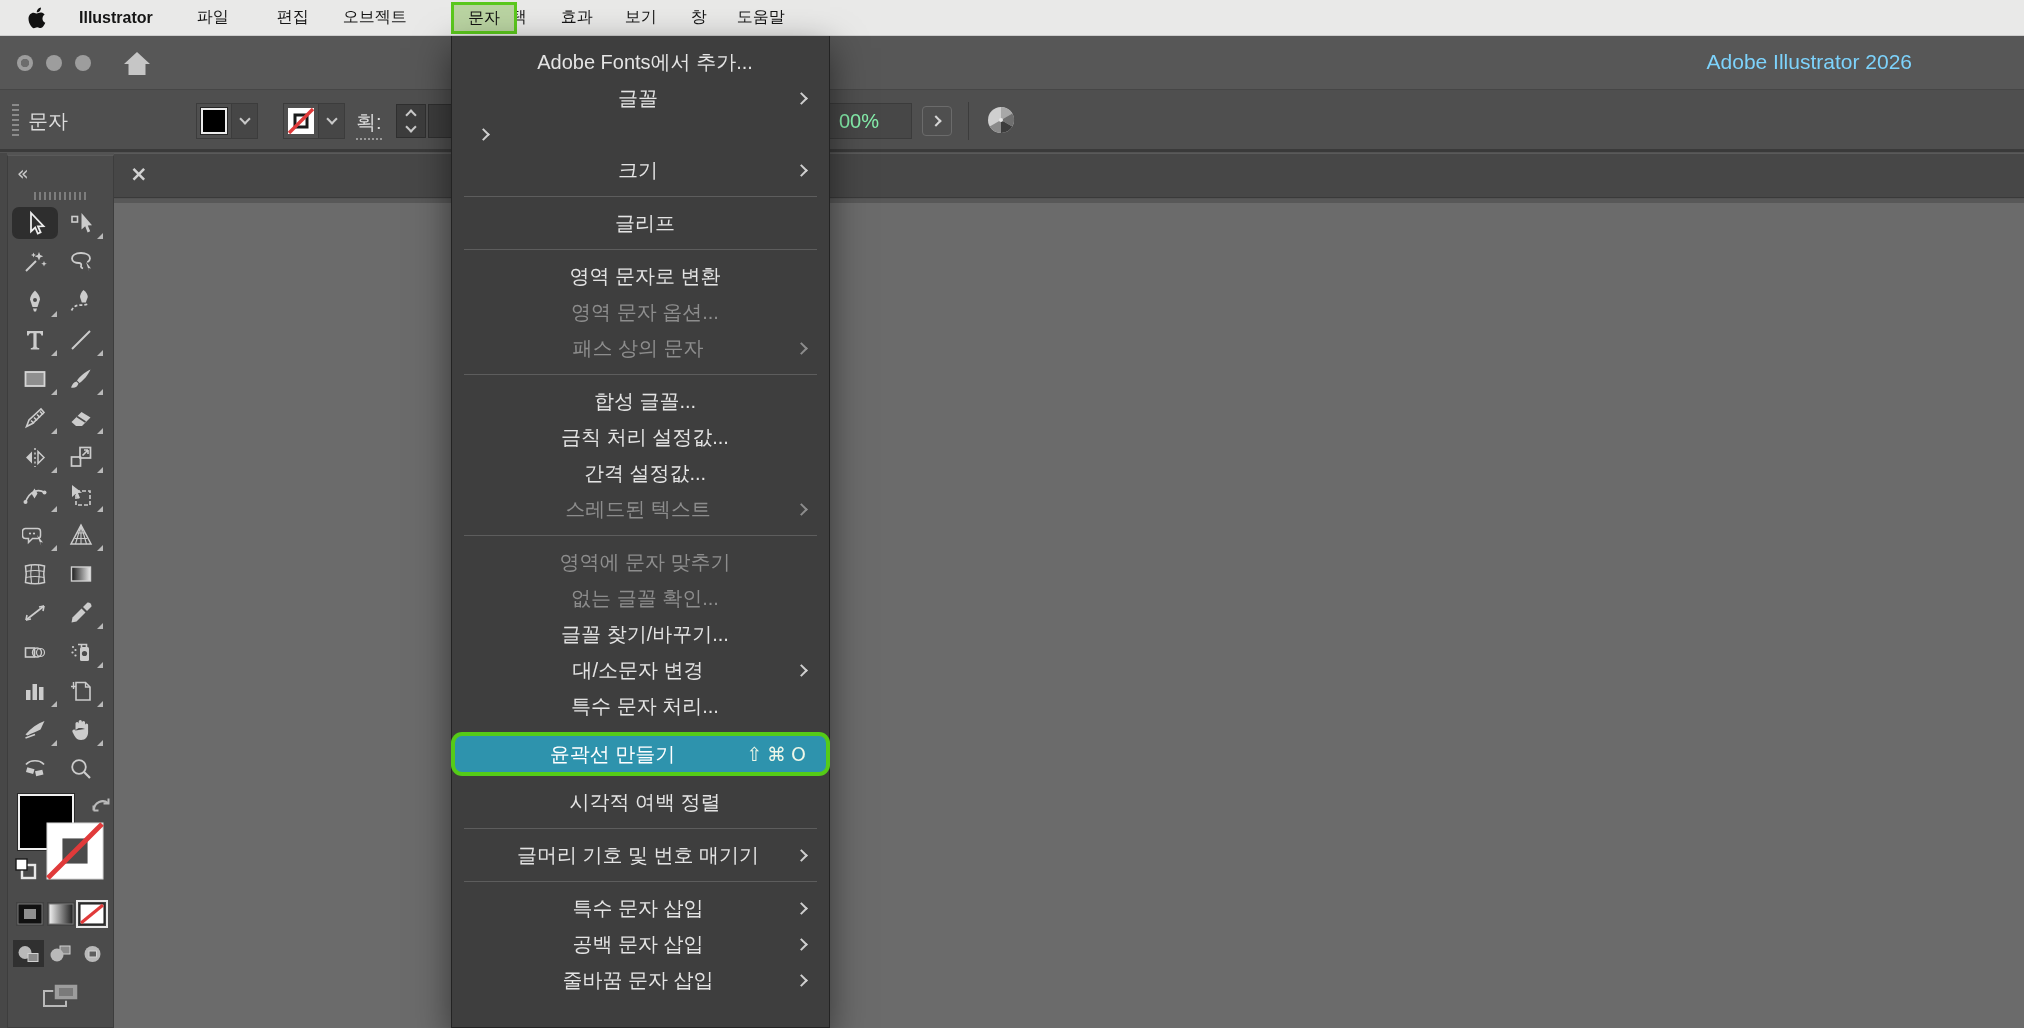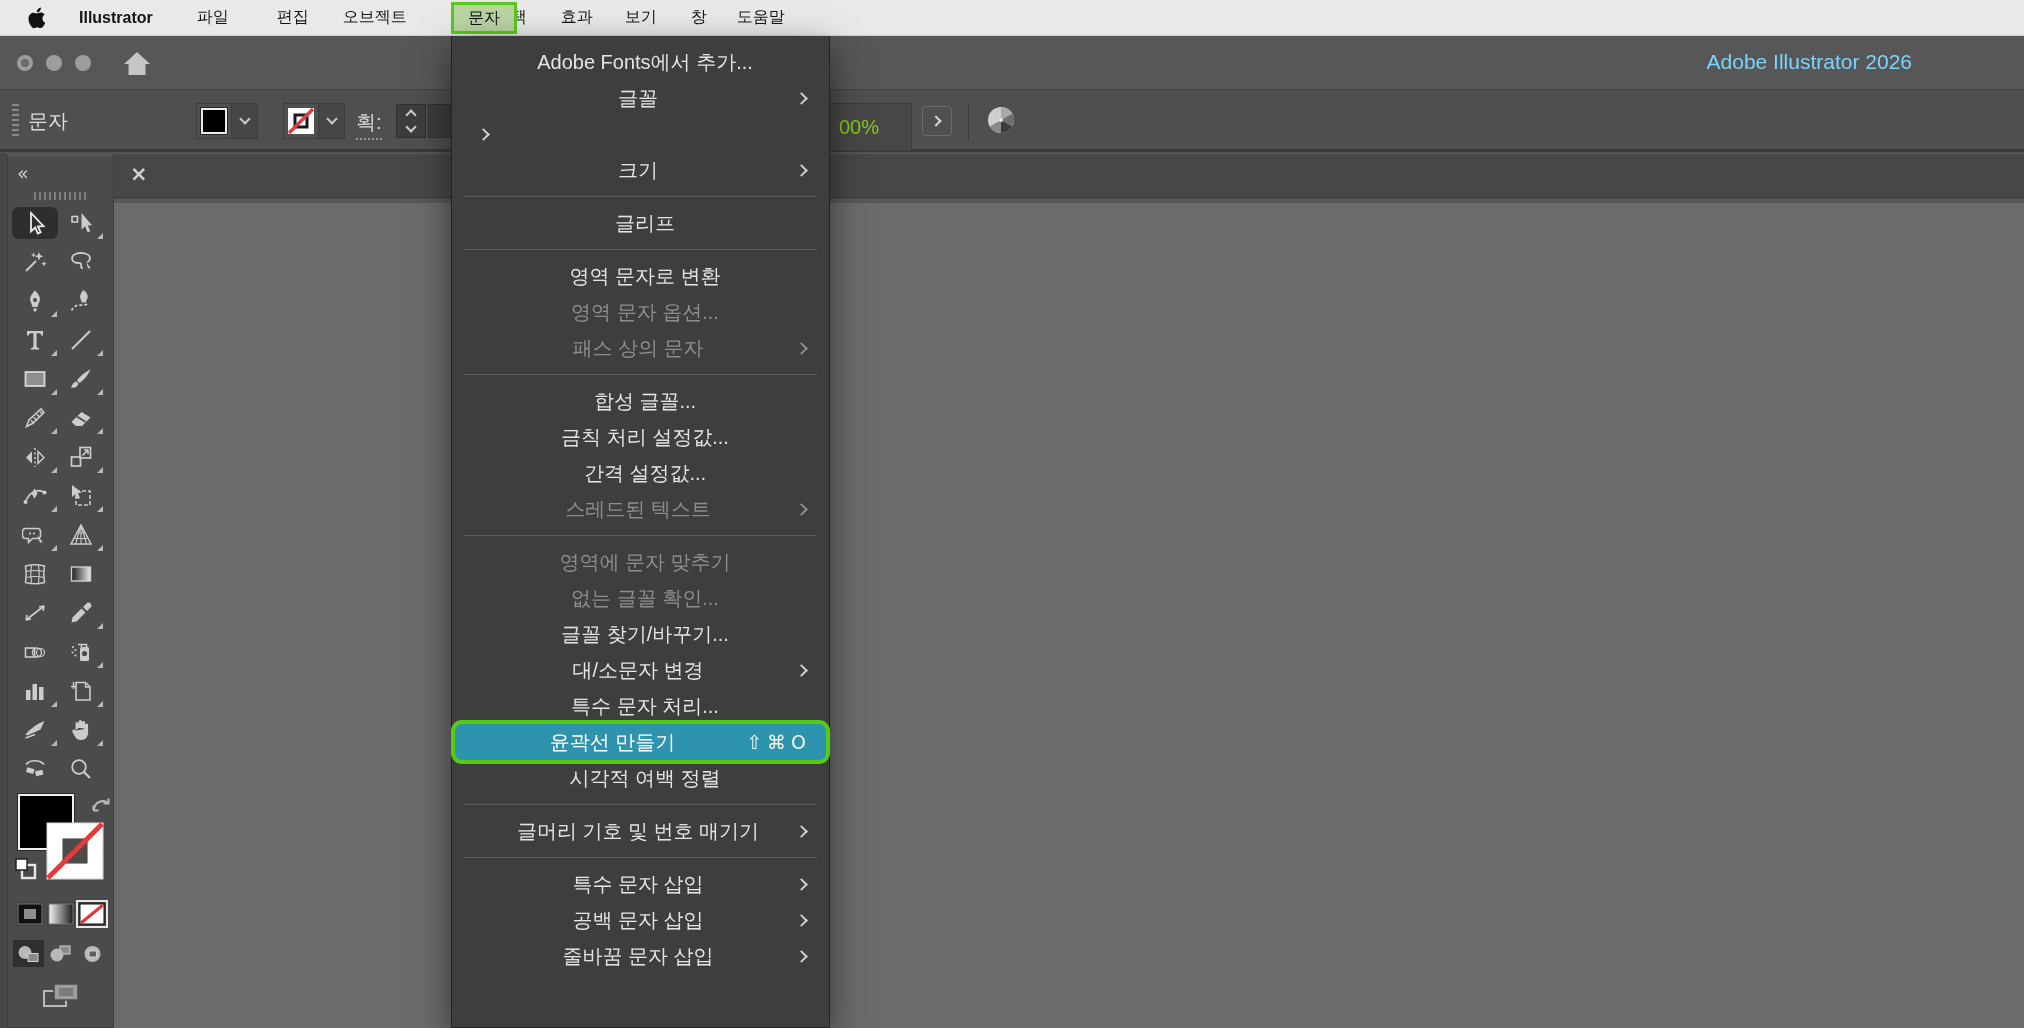--- a/index.html
+++ b/index.html
@@ -35,22 +35,22 @@
   .sg-fill{left:196px;}  .sg-stroke{left:283px;}
   .swatch-box{width:34px;height:34px;display:flex;align-items:center;justify-content:center;background:#4f4f4f;}
   .dd-btn{width:26px;height:34px;display:flex;align-items:center;justify-content:center;border-left:1px solid #3c3c3c;}
   .chev{display:inline-block;width:8px;height:8px;border-right:2.2px solid #c9c9c9;border-bottom:2.2px solid #c9c9c9;transform:rotate(45deg);margin-top:-4px;}
   .stroke-label{position:absolute;left:356px;top:19px;font-size:20px;color:#dcdcdc;border-bottom:2px dotted #9a9a9a;padding-bottom:2px;}
   .stepper{position:absolute;left:396px;top:14px;width:30px;height:34px;background:#3d3d3d;border:1px solid #2f2f2f;
     display:flex;flex-direction:column;align-items:center;justify-content:center;gap:4px;}
   .chev-up{display:inline-block;width:8px;height:8px;border-left:2.2px solid #c9c9c9;border-top:2.2px solid #c9c9c9;transform:rotate(45deg);margin-top:3px;}
   .chev-dn{display:inline-block;width:8px;height:8px;border-right:2.2px solid #c9c9c9;border-bottom:2.2px solid #c9c9c9;transform:rotate(45deg);margin-bottom:3px;}
   .hidden-field{position:absolute;left:428px;top:14px;width:60px;height:34px;background:#3d3d3d;border:1px solid #2f2f2f;}
-  .zoom-field{position:absolute;left:800px;top:13px;width:112px;height:48px;background:#474747;border:1px solid #3b3b3b;
-    display:flex;align-items:center;padding-left:38px;font-size:20px;color:#84cc16;}
+  .zoom-field{position:absolute;left:800px;top:13px;width:112px;height:36px;background:#474747;border:1px solid #3b3b3b;
+    display:flex;align-items:center;padding-left:38px;font-size:20px;color:#86efac;}
   .next-btn{position:absolute;left:922px;top:16px;width:30px;height:30px;border:1px solid #6b6b6b;border-radius:4px;
     display:flex;align-items:center;justify-content:center;}
   .chev-right{display:inline-block;width:8px;height:8px;border-right:2.4px solid #d6d6d6;border-top:2.4px solid #d6d6d6;transform:rotate(45deg);margin-left:-3px;}
   .cb-divider{position:absolute;left:968px;top:12px;width:1px;height:38px;background:#3c3c3c;}
   .color-wheel{position:absolute;left:985px;top:14px;}
   
   .window-edge{position:absolute;left:0;top:153px;bottom:0;width:7px;background:#474747;}
   .tabbar{position:absolute;left:114px;right:0;top:153px;height:45px;background:#474747;border-top:1px solid #5a5a5a;border-bottom:1px solid #3a3a3a;}
   .tab-close{position:absolute;left:16px;top:8px;font-size:21px;color:#d2d2d2;font-weight:bold;font-family:"DejaVu Sans",sans-serif;}
   .canvas{position:absolute;left:114px;right:0;top:199px;bottom:0;background:#6b6b6b;border-top:4px solid #585858;}
@@ -77,21 +77,21 @@
   
   .menu-panel{position:absolute;left:451px;top:36px;width:379px;bottom:0;background:#3e3e3e;
     border:1px solid #232323;border-top:none;box-shadow:0 12px 34px rgba(0,0,0,.5);padding-top:8px;z-index:50;}
   .menu-item{height:36px;display:flex;align-items:center;padding:0 18px 0 27px;font-size:20px;color:#e4e4e4;position:relative;}
   .mi-label{flex:1;white-space:nowrap;text-align:center;}
   .mi-shortcut{font-family:"DejaVu Sans",sans-serif;font-size:19px;letter-spacing:5px;color:#e4e4e4;}
   .mi-chevron{display:inline-block;width:9px;height:9px;border-right:2.4px solid #cfcfcf;border-top:2.4px solid #cfcfcf;transform:rotate(45deg);margin-right:5px;}
   .menu-item.disabled{color:#8d8d8d;}
   .menu-item.disabled .mi-chevron{border-color:#8d8d8d;}
   .menu-sep{height:1px;background:#5d5d5d;margin:8px 12px;}
-  .menu-item.highlighted{background:#2e93ad;border-radius:7px;margin:0 3px;padding:0 15px 0 24px;
+  .menu-item.highlighted{background:#2e93ad;border-radius:7px;margin:12px 3px;padding:0 15px 0 24px;
     box-shadow:0 0 0 4px #55cb17;color:#ffffff;z-index:2;}
   .menu-item.highlighted .mi-shortcut{color:#eef7e8;}
 </style>
 </head>
 <body>
 
 <div id="screen">
 
   <div class="menubar">
     <span class="mb-apple">

